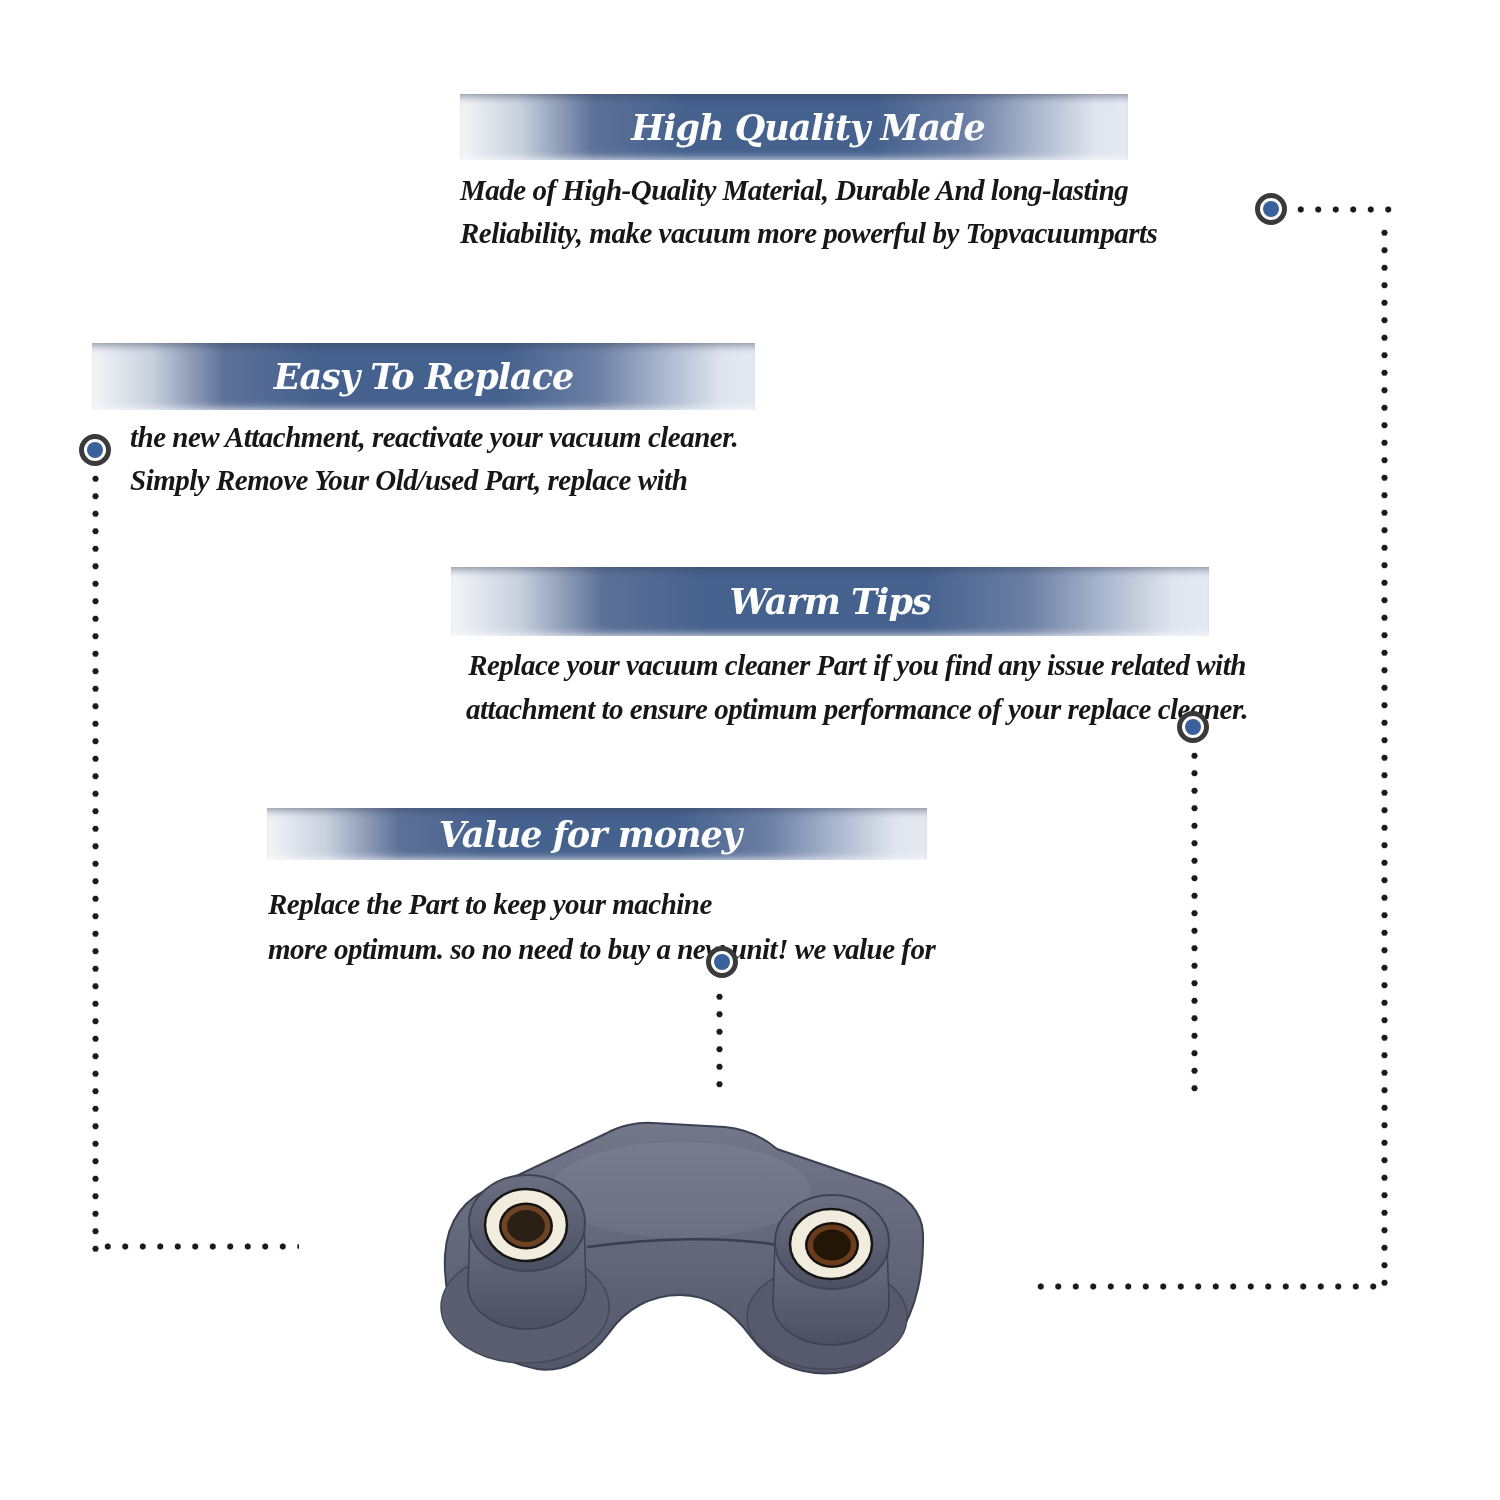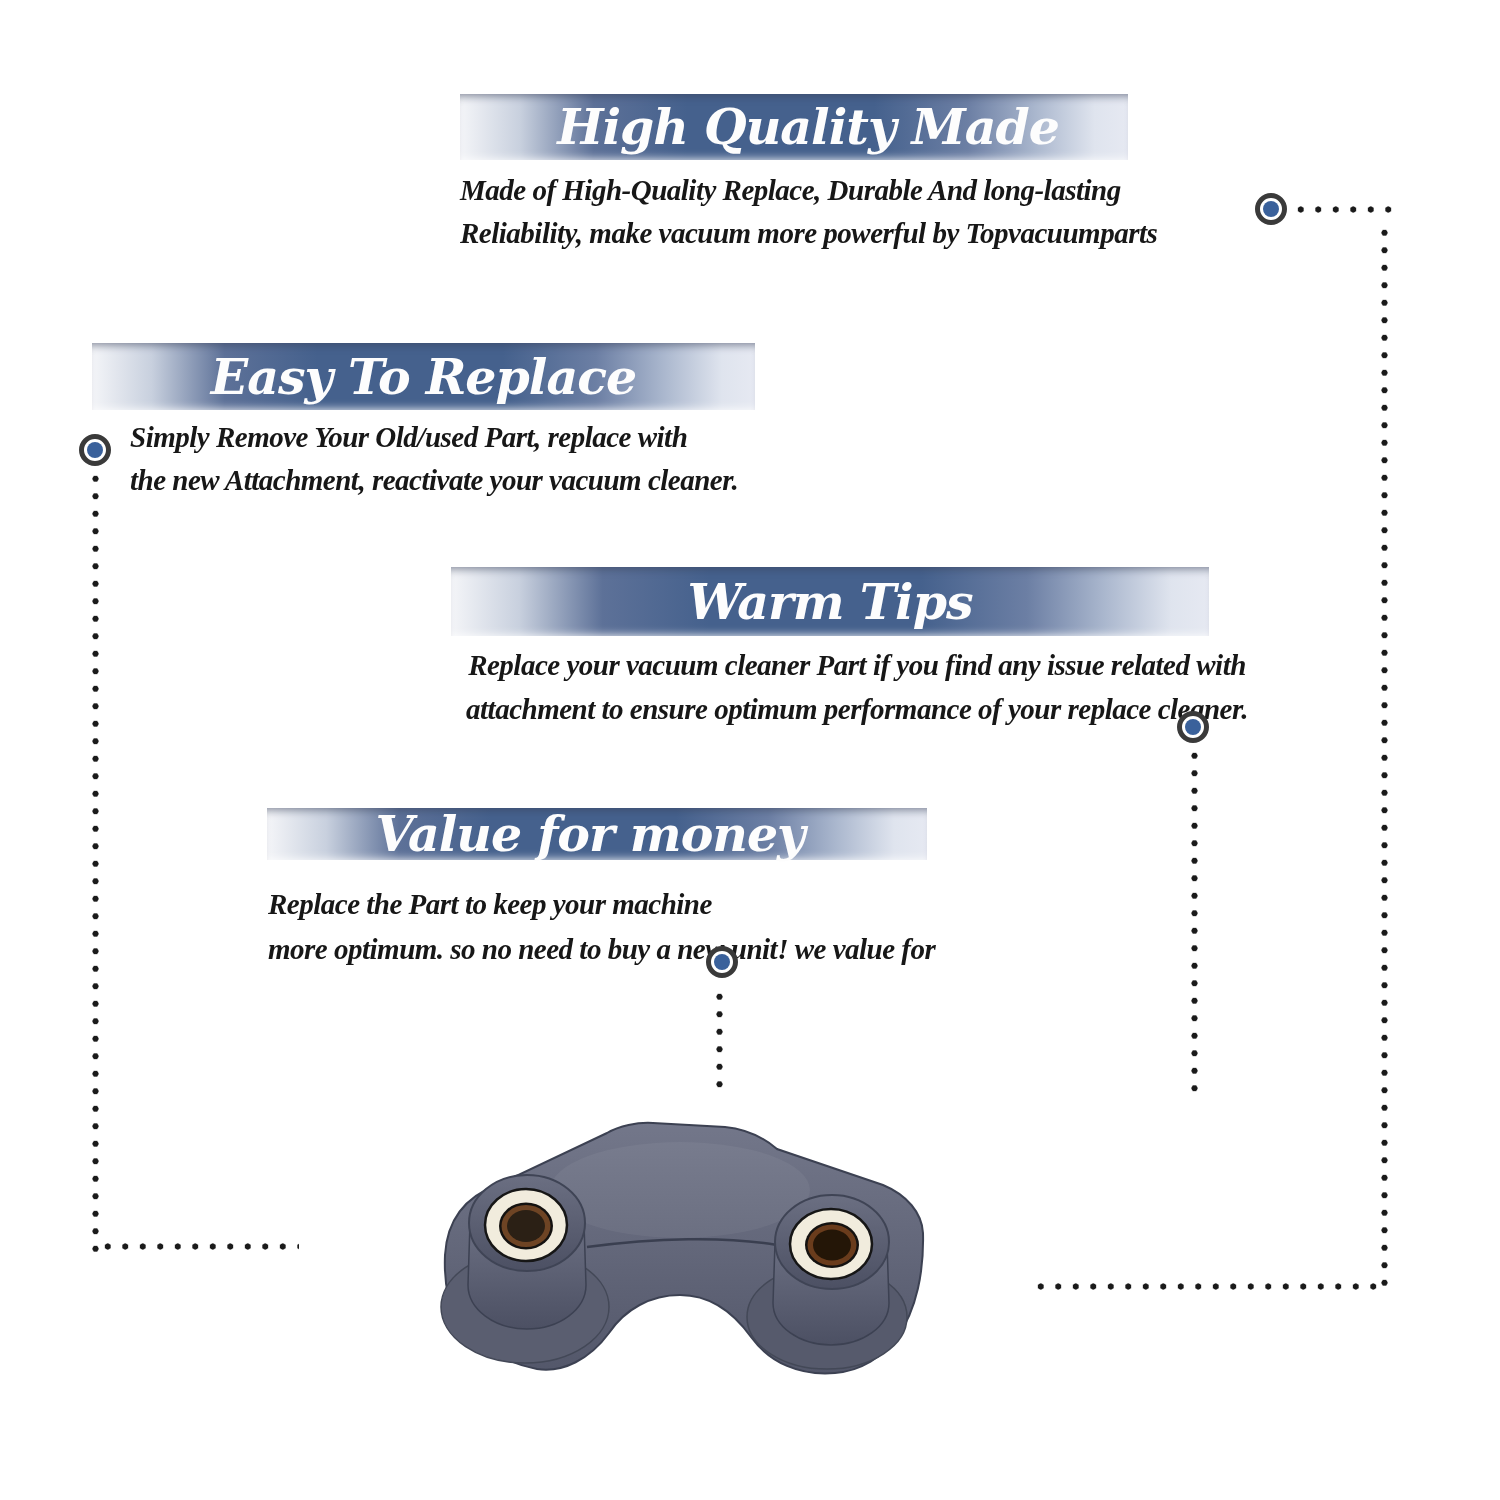--- a/index.html
+++ b/index.html
@@ -3,21 +3,21 @@
 <meta charset="utf-8">
 <style>
   html,body{margin:0;padding:0;background:#fff;}
   .canvas{
     position:relative;width:1500px;height:1500px;background:#fff;overflow:hidden;
     font-family:"DejaVu Serif", serif;
   }
   
   .banner{
     position:absolute;display:flex;align-items:center;justify-content:center;
-    color:#fdfdfd;font-style:italic;font-weight:bold;font-size:49px;letter-spacing:-1px;
+    color:#fdfdfd;font-style:italic;font-weight:bold;font-size:35px;letter-spacing:-1px;
     background:linear-gradient(90deg,
       #f4f5f8 0%, #c8d0de 9%, #5d7198 20%,
       var(--banner-blue,#45618d) 34%, var(--banner-blue,#45618d) 62%,
       #6c7fa4 76%, #a9b6cd 86%, var(--banner-fade,#dfe4ee) 95%, #e6e9f2 100%);
     box-shadow:inset 0 8px 9px -6px rgba(55,65,90,.60), inset 0 -7px 8px -6px rgba(255,255,255,.85);
   }
   .b1{left:460px;top:94px;width:668px;height:66px;}
   .b2{left:92px;top:343px;width:663px;height:67px;}
   .b3{left:451px;top:567px;width:758px;height:69px;}
   .b4{left:267px;top:808px;width:660px;height:52px;text-align:center;}
@@ -71,32 +71,32 @@
 </head>
 <body>
 
 <div class="canvas">
 
   <section>
     <div class="banner b1">
       <span class="banner-title">High Quality Made</span>
     </div>
     <div class="blurb t1">
-      <div class="line">Made of  High-Quality Replace, Durable And long-lasting</div>
+      <div class="line">Made of  High-Quality Material, Durable And long-lasting</div>
       <div class="line">Reliability, make vacuum more powerful by Topvacuumparts</div>
     </div>
   </section>
 
   <section>
     <div class="banner b2">
       <span class="banner-title">Easy To Replace</span>
     </div>
     <div class="blurb t2">
+      <div class="line">the new Attachment, reactivate your vacuum cleaner.</div>
       <div class="line">Simply Remove Your Old/used Part, replace with</div>
-      <div class="line">the new Attachment, reactivate your vacuum cleaner.</div>
     </div>
   </section>
 
   <section>
     <div class="banner b3">
       <span class="banner-title">Warm Tips</span>
     </div>
     <div class="blurb t3">
       <div class="line">Replace your vacuum cleaner Part if you find any issue related with</div>
       <div class="line">attachment to ensure optimum performance of your replace cleaner.</div>

